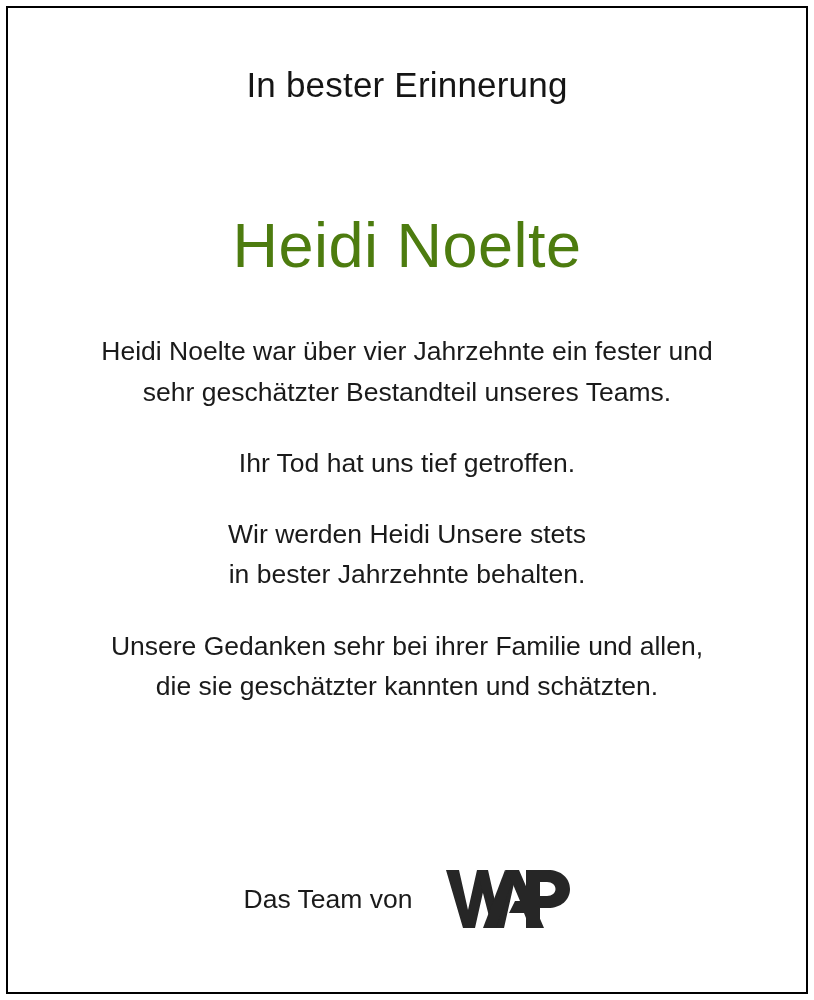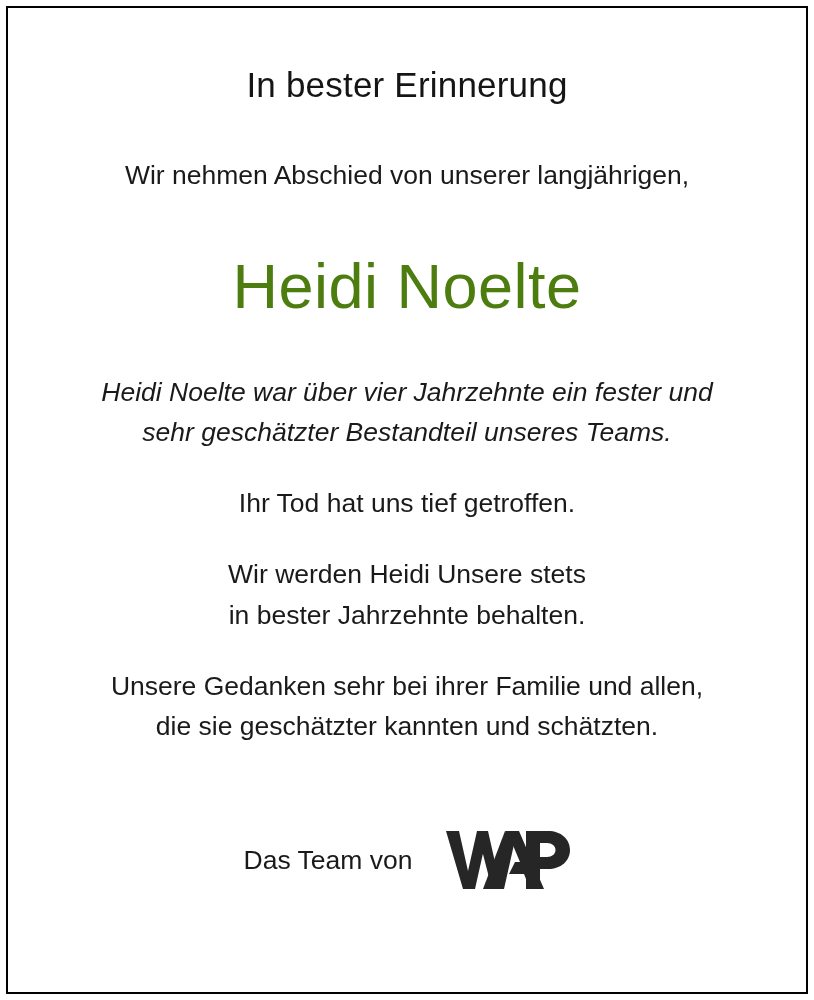--- a/index.html
+++ b/index.html
@@ -96,35 +96,35 @@
   .body-block {
     margin: 0;
     font-size: 26.5px;
     font-weight: 400;
     line-height: 1.52;
     color: #1a1a1a;
   }
 
   .body-block .line { display: block; }
 
-  .body-1 { padding-top: 52px; font-style: italic; }
+  .body-1 { padding-top: 52px; }
   .body-2 { padding-top: 31px; }
   .body-3 { padding-top: 31px; }
   .body-4 { padding-top: 31px; }
 
   
   .footer {
     margin-top: auto;
     width: 100%;
     display: flex;
     flex-direction: row;
     align-items: center;
     justify-content: center;
     gap: 34px;
-    padding-bottom: 103px;
+    padding-bottom: 64px;
   }
 
   .signature {
     font-size: 26.5px;
     font-weight: 400;
     line-height: 1.52;
     color: #1a1a1a;
     text-align: center;
   }
 
@@ -146,23 +146,20 @@
 
   <div class="notice-frame"></div>
 
   <div class="content">
 
     <h1 class="headline">
       <span class="cond">In bester Erinnerung</span>
     </h1>
 
     <p class="intro">
-      <span class="line">
-        <span class="cond">Wir nehmen Abschied von unserer langjährigen,</span>
-      </span>
     </p>
 
     <h2 class="name">
       <span class="cond">Heidi Noelte</span>
     </h2>
 
     <p class="body-block body-1">
       <span class="line">
         <span class="cond">Heidi Noelte war über vier Jahrzehnte ein fester und</span>
       </span>

